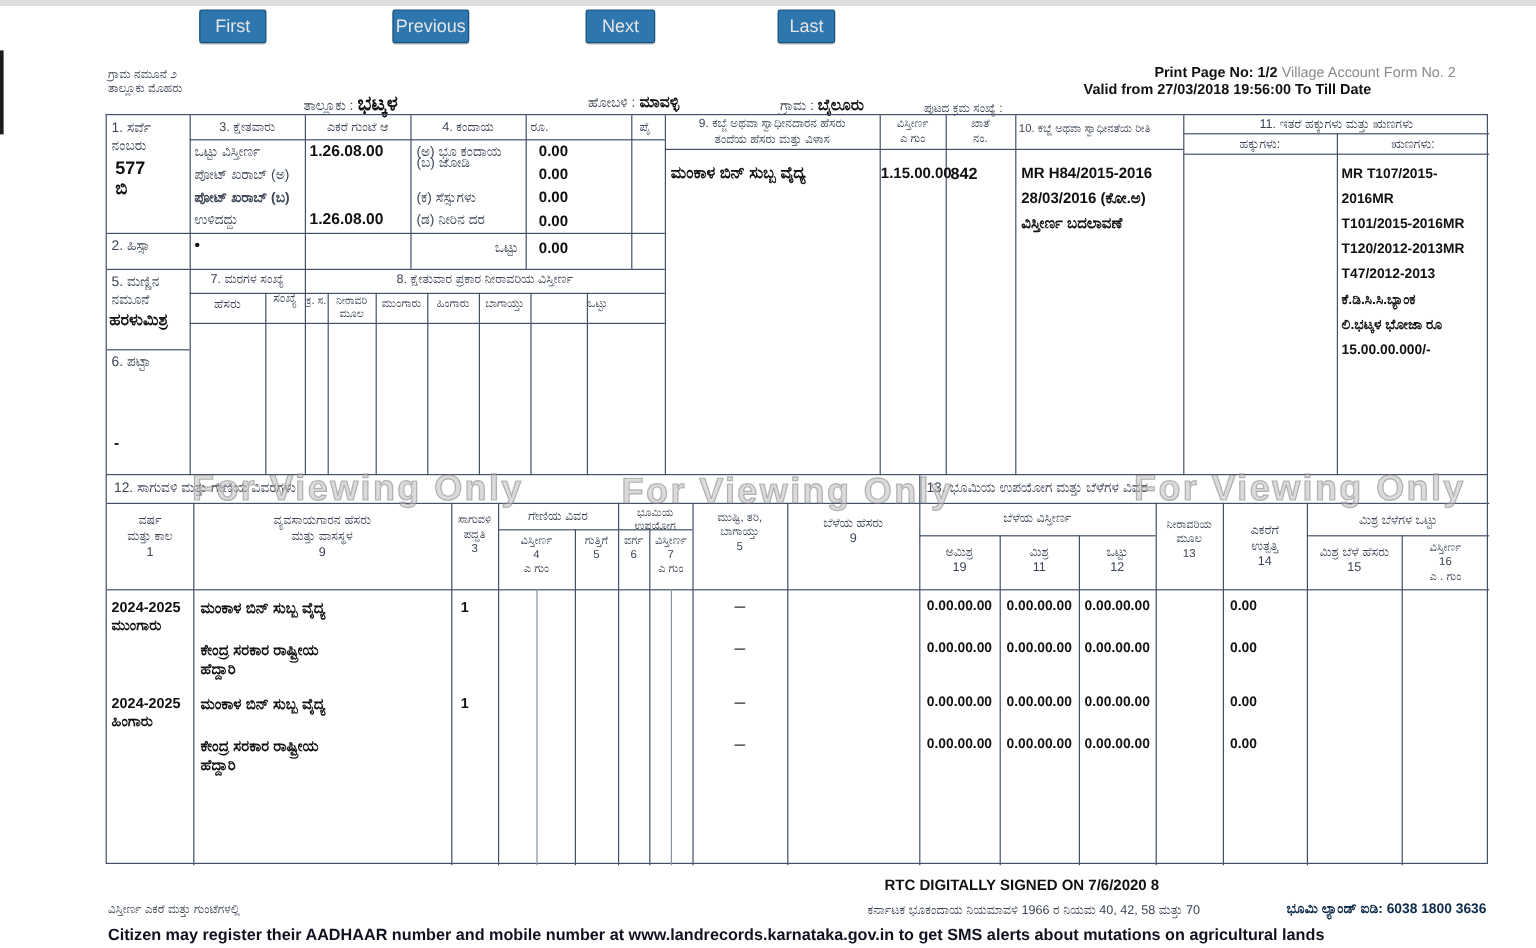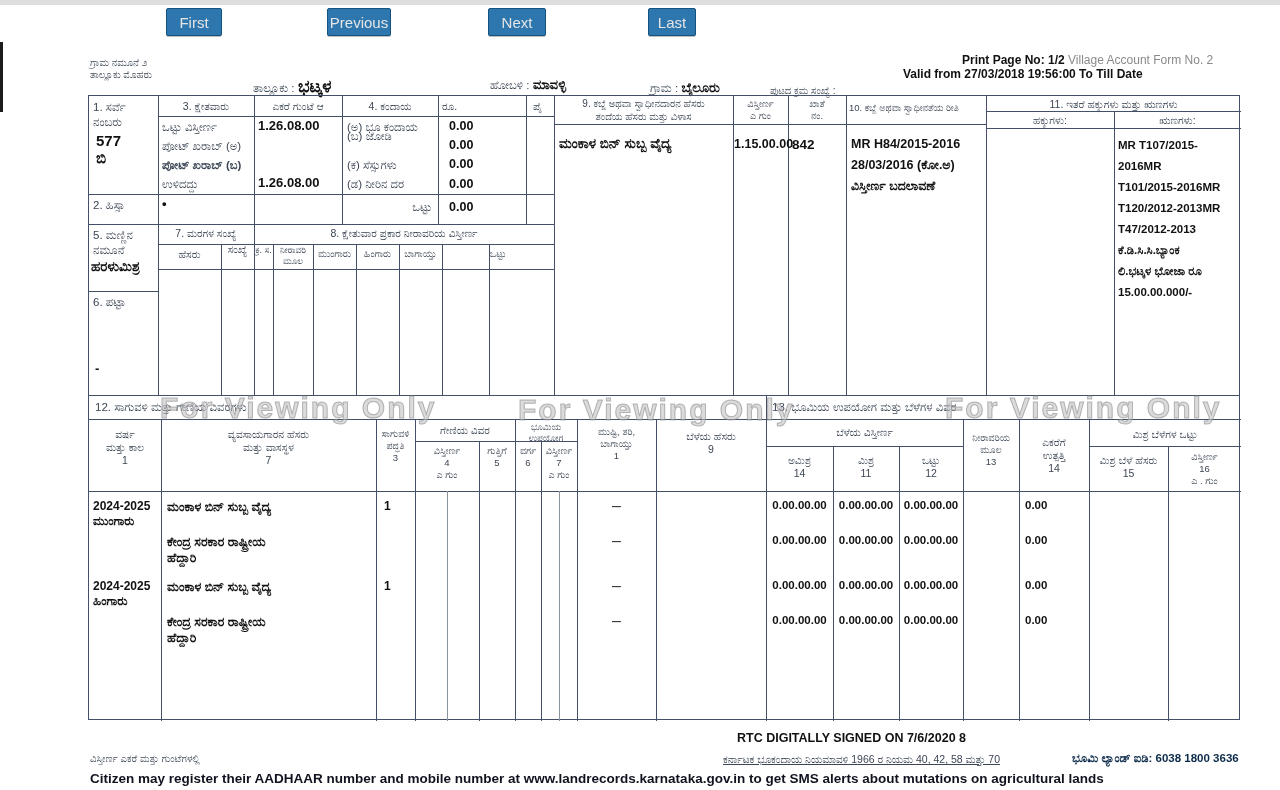--- a/index.html
+++ b/index.html
@@ -196,44 +196,44 @@
     <div class="vline" style="left:1000px;top:23px;height:302px;"></div>
     <div class="vline" style="left:1079px;top:50px;height:275px;"></div>
     <div class="vline thin" style="left:358px;top:95px;height:230px;"></div>
     <div class="vline thin" style="left:470px;top:95px;height:230px;"></div>
 
     <div class="abs hdr ctr pre" style="left:0;top:32px;width:72px;">ವರ್ಷ
 ಮತ್ತು ಕಾಲ
 1</div>
     <div class="abs hdr ctr pre" style="left:72px;top:32px;width:215px;">ವ್ಯವಸಾಯಗಾರನ ಹೆಸರು
 ಮತ್ತು ವಾಸಸ್ಥಳ
-7</div>
+9</div>
     <div class="abs hdr ctr pre" style="left:287px;top:32px;width:39px;font-size:9.5px;">ಸಾಗುವಳಿ
 ಪದ್ಧತಿ
 3</div>
     <div class="abs hdr ctr" style="left:326px;top:28px;width:100px;">ಗೇಣಿಯ ವಿವರ</div>
     <div class="abs hdr ctr pre" style="left:326px;top:49px;width:64px;font-size:9.5px;">ವಿಸ್ತೀರ್ಣ
 4
 ಎ ಗುಂ</div>
     <div class="abs hdr ctr pre" style="left:390px;top:49px;width:36px;font-size:9.5px;">ಗುತ್ತಿಗೆ
 5</div>
     <div class="abs hdr ctr" style="left:426px;top:26px;width:62px;font-size:9px;">ಭೂಮಿಯ ಉಪಯೋಗ</div>
     <div class="abs hdr ctr pre" style="left:426px;top:49px;width:26px;font-size:9.5px;">ವರ್ಗ
 6</div>
     <div class="abs hdr ctr pre" style="left:452px;top:49px;width:36px;font-size:9.5px;">ವಿಸ್ತೀರ್ಣ
 7
 ಎ ಗುಂ</div>
     <div class="abs hdr ctr pre" style="left:488px;top:30px;width:79px;font-size:9.5px;">ಮುಷ್ಟಿ, ತರಿ,
 ಬಾಗಾಯ್ತು
-1</div>
+5</div>
     <div class="abs hdr ctr pre" style="left:567px;top:34px;width:110px;">ಬೆಳೆಯ ಹೆಸರು
 9</div>
     <div class="abs hdr ctr" style="left:677px;top:30px;width:197px;">ಬೆಳೆಯ ವಿಸ್ತೀರ್ಣ</div>
     <div class="abs hdr ctr pre" style="left:677px;top:58px;width:67px;">ಅಮಿಶ್ರ
-14</div>
+19</div>
     <div class="abs hdr ctr pre" style="left:744px;top:58px;width:66px;">ಮಿಶ್ರ
 11</div>
     <div class="abs hdr ctr pre" style="left:810px;top:58px;width:64px;">ಒಟ್ಟು
 12</div>
     <div class="abs hdr ctr pre" style="left:874px;top:36px;width:56px;font-size:9.5px;">ನೀರಾವರಿಯ
 ಮೂಲ
 13</div>
     <div class="abs hdr ctr pre" style="left:930px;top:40px;width:70px;">ಎಕರೆಗೆ
 ಉತ್ಪತ್ತಿ
 14</div>
@@ -280,17 +280,17 @@
     <div class="abs b ctr" style="left:810px;top:218px;width:64px;font-size:11.5px;">0.00.00.00</div>
     <div class="abs b" style="left:936px;top:218px;font-size:11.5px;">0.00</div>
   </div>
 
   <div class="wm" style="left:160px;top:391px;">For Viewing Only</div>
   <div class="wm" style="left:518px;top:393px;">For Viewing Only</div>
   <div class="wm" style="left:945px;top:391px;">For Viewing Only</div>
 
   <div class="abs b" style="left:737px;top:731px;font-size:12.5px;">RTC DIGITALLY SIGNED ON 7/6/2020 8</div>
   <div class="abs knsmall" style="left:90px;top:753px;">ವಿಸ್ತೀರ್ಣ ಎಕರೆ ಮತ್ತು ಗುಂಟೆಗಳಲ್ಲಿ</div>
-  <div class="abs knsmall" style="left:723px;top:753px;font-size:10.5px;text-decoration:underline;">ಕರ್ನಾಟಕ ಭೂಕಂದಾಯ ನಿಯಮಾವಳಿ 1966 ರ ನಿಯಮ 40, 42, 58 ಮತ್ತು 70</div>
+  <div class="abs knsmall" style="left:723px;top:753px;font-size:10.5px;">ಕರ್ನಾಟಕ ಭೂಕಂದಾಯ ನಿಯಮಾವಳಿ 1966 ರ ನಿಯಮ 40, 42, 58 ಮತ್ತು 70</div>
   <div class="abs b" style="left:1072px;top:752px;font-size:11.5px;color:#0c2a4a;">ಭೂಮಿ ಲ್ಯಾಂಡ್ ಐಡಿ: 6038 1800 3636</div>
   <div class="abs b" style="left:90px;top:771px;font-size:13.5px;color:#10131f;">Citizen may register their AADHAAR number and mobile number at www.landrecords.karnataka.gov.in to get SMS alerts about mutations on agricultural lands</div>
 
 </div>
 
 </body></html>

